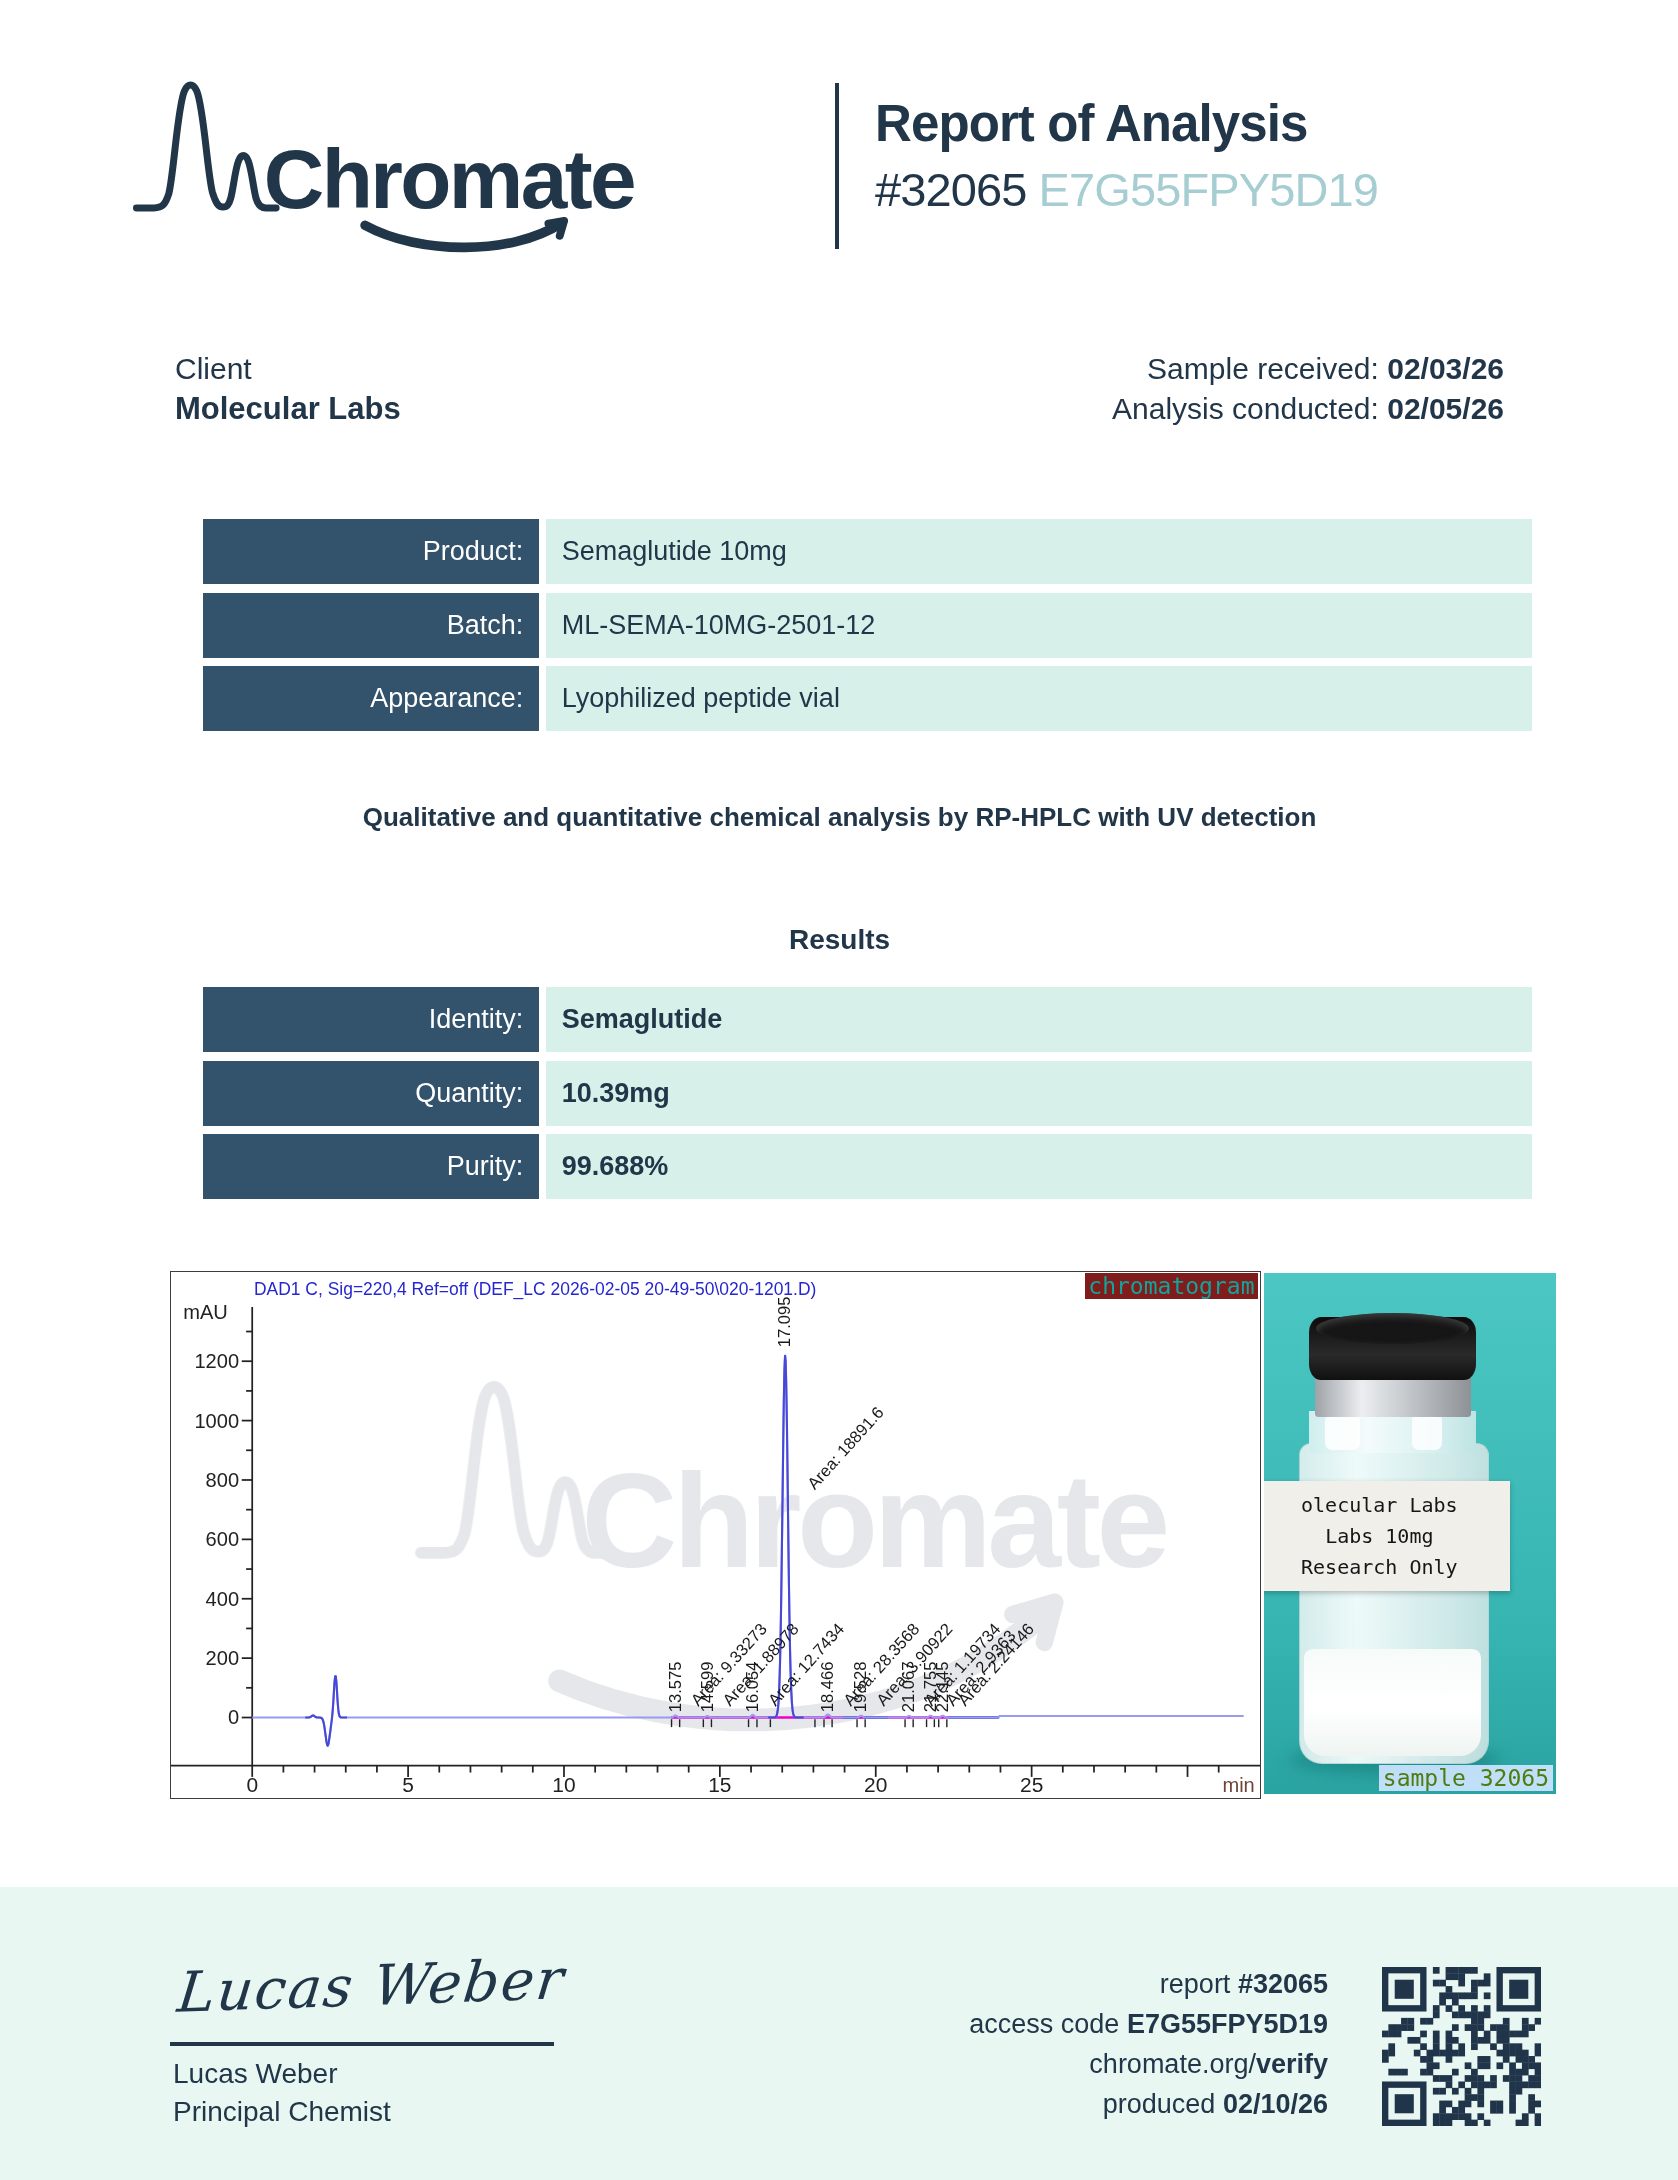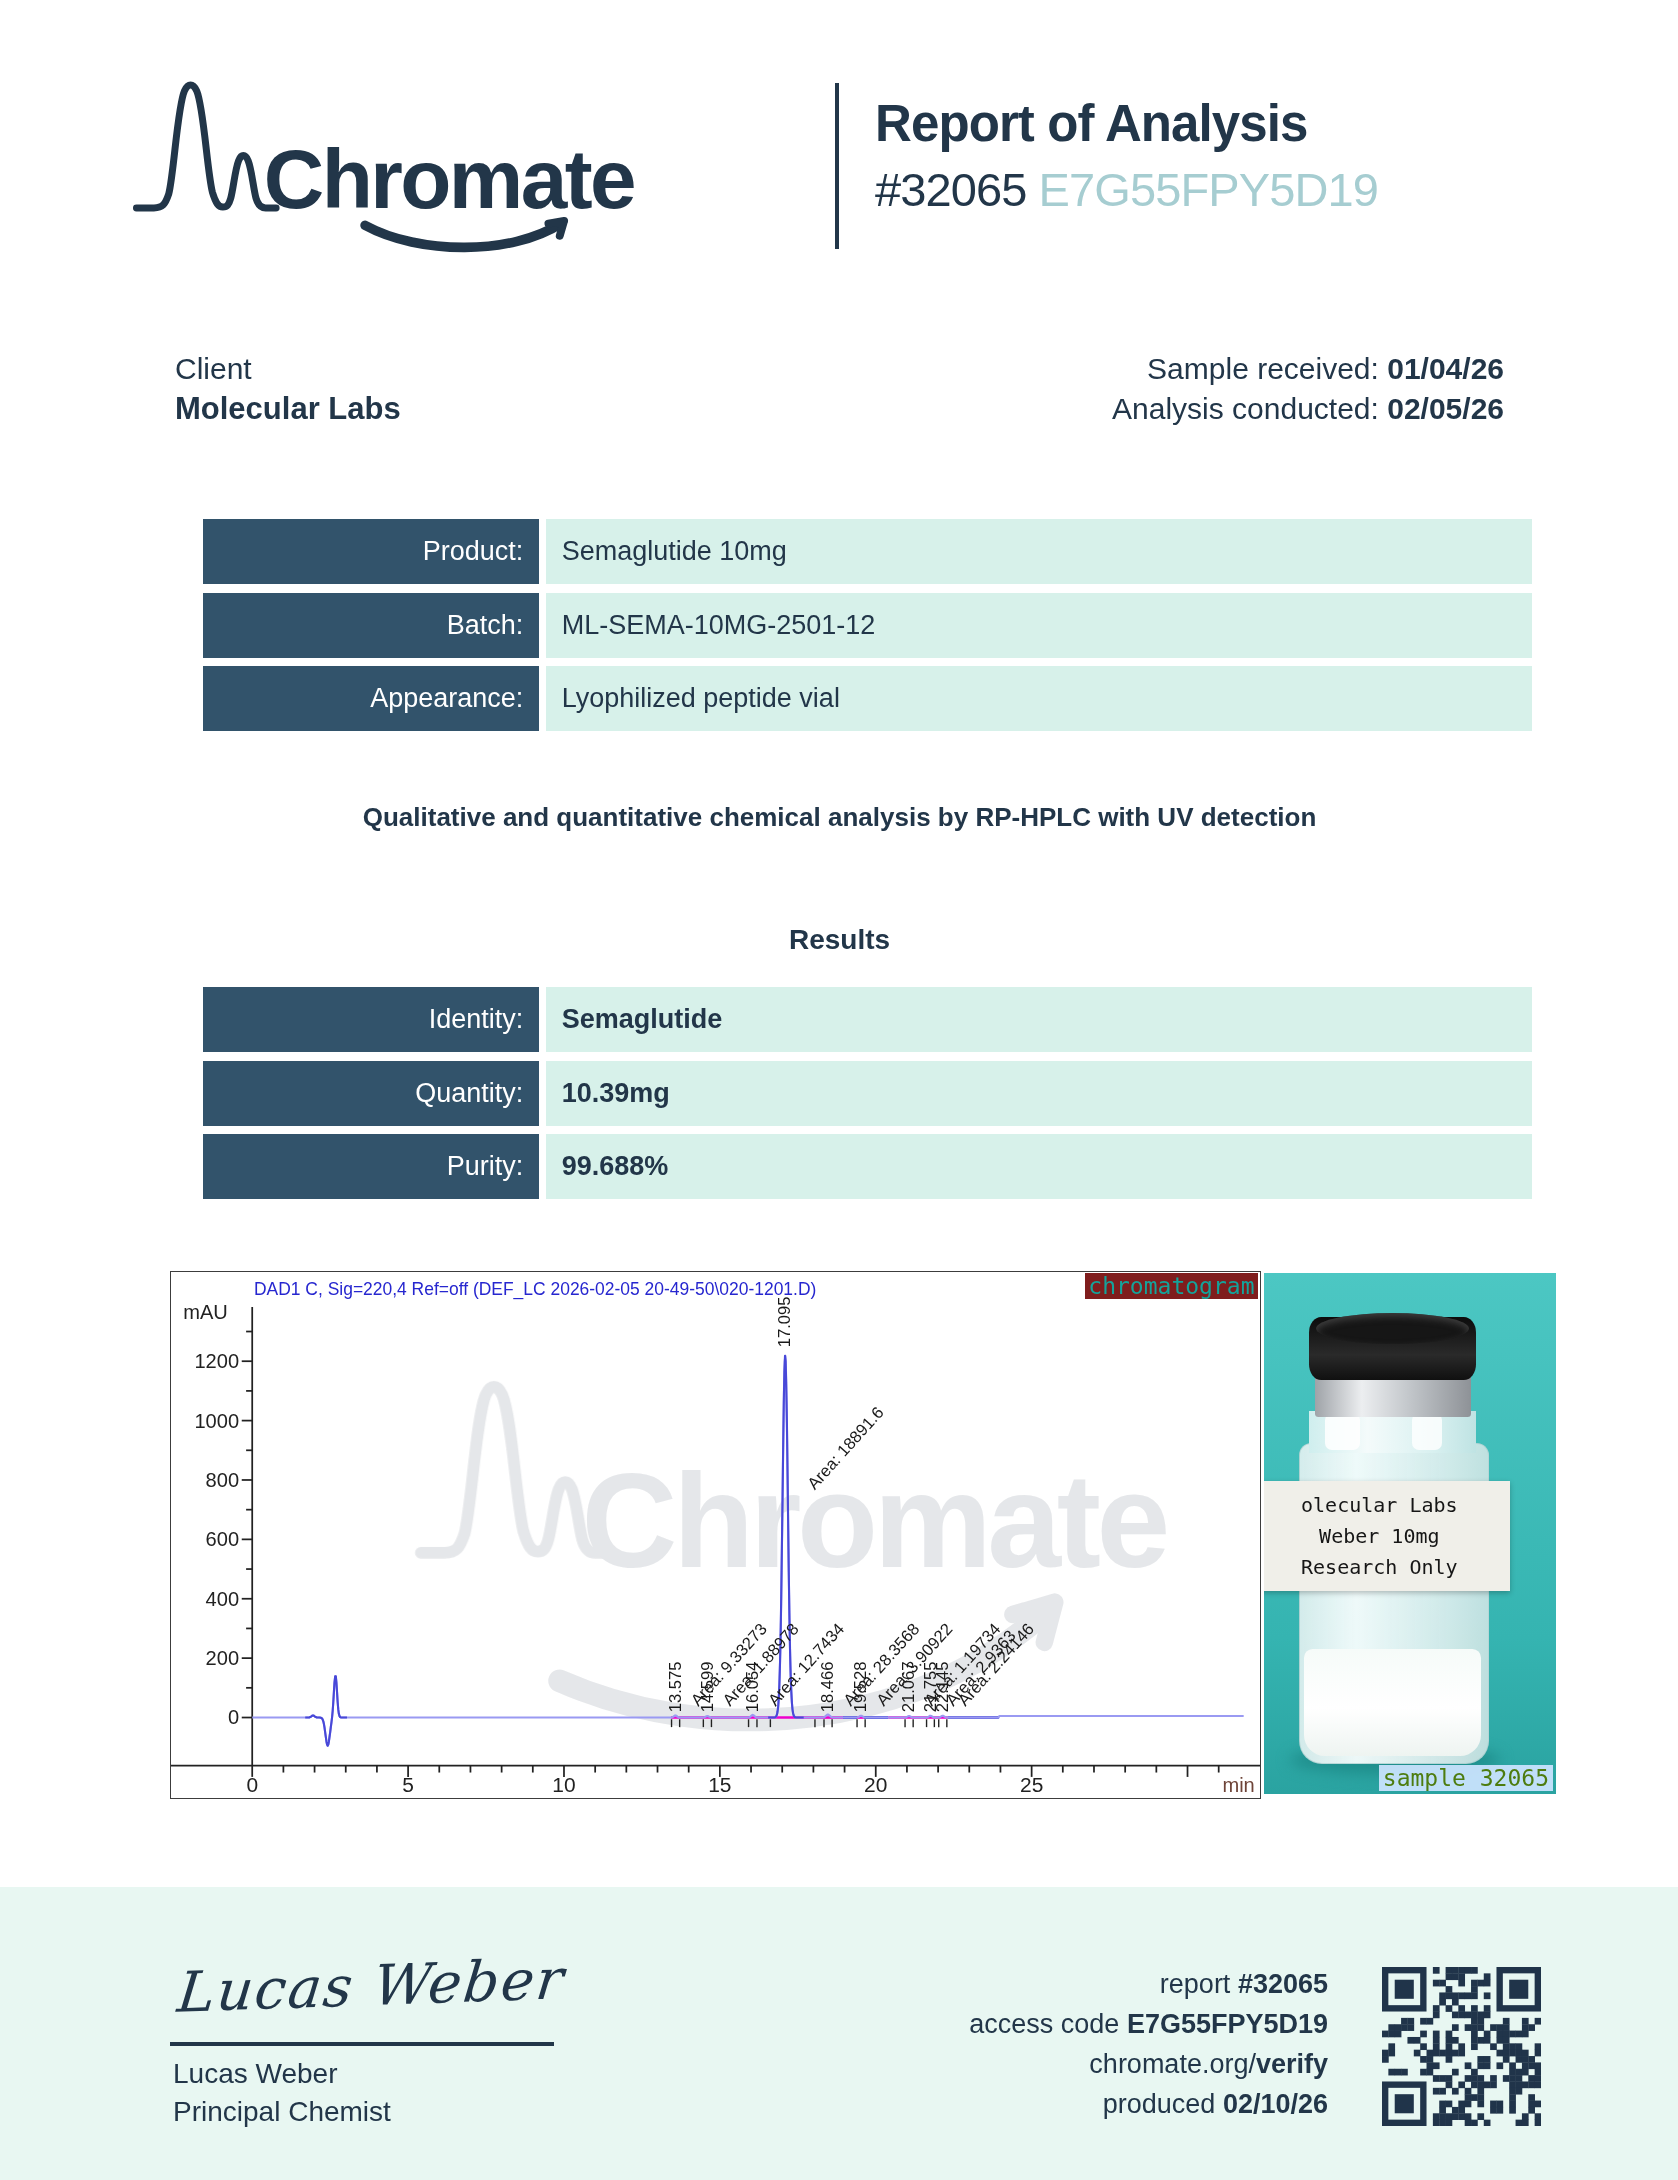--- a/index.html
+++ b/index.html
@@ -68,21 +68,21 @@
     <span class="num">#32065</span>
     <span> </span>
     <span class="code">E7G55FPY5D19</span>
   </div>
 
   <div class="abs" style="left:175px;top:349px;">
     <div class="clabel">Client</div>
     <div class="cname">Molecular Labs</div>
   </div>
   <div class="abs" style="right:175px;top:349px;">
-    <div class="crow"><span>Sample received: </span><b>01/04/26</b></div>
+    <div class="crow"><span>Sample received: </span><b>02/03/26</b></div>
     <div class="crow"><span>Analysis conducted: </span><b>02/05/26</b></div>
   </div>
 
   <div class="abs tbl" style="left:175px;top:519px;">
     <div class="trow">
       <div class="tlab">Product:</div>
       <div class="tval">Semaglutide 10mg</div>
     </div>
     <div class="trow">
       <div class="tlab">Batch:</div>
@@ -246,21 +246,21 @@
     <div class="abs" style="left:61px;top:140px;width:35px;height:37px;background:rgba(255,255,255,.85);border-radius:7px;"></div>
     <div class="abs" style="left:148px;top:140px;width:30px;height:37px;background:rgba(255,255,255,.8);border-radius:7px;"></div>
 
     <div class="abs" style="left:51px;top:100px;width:156px;height:44px;background:linear-gradient(90deg,#9fa3a8,#eceef0 30%,#c3c7cb 60%,#8e9297);border-radius:3.5px;"></div>
 
     <div class="abs" style="left:45px;top:44px;width:167px;height:63px;background:linear-gradient(#0c0c0c,#2a2a2a 60%,#101010);border-radius:12.2px/15.7px;"></div>
     <div class="abs" style="left:52px;top:40px;width:153px;height:31px;background:#161616;border-radius:50%;box-shadow:inset 0 3.5px 7px rgba(90,90,90,.6);"></div>
 
     <div class="viallabel">
       <div>olecular Labs</div>
-      <div>Weber 10mg</div>
+      <div>Labs 10mg</div>
       <div>Research Only</div>
     </div>
     <div class="abs scap" style="right:3.5px;bottom:3.5px;">sample 32065</div>
   </div>
 
   <div class="abs footer" style="left:0;top:1887px;width:1679px;height:293px;">
     <div class="abs sig" style="left:179px;top:66px;">Lucas Weber</div>
     <div class="abs sigline" style="left:170px;top:155px;width:384px;"></div>
     <div class="abs signame" style="left:173px;top:168px;">Lucas Weber</div>
     <div class="abs signame" style="left:173px;top:206px;">Principal Chemist</div>

